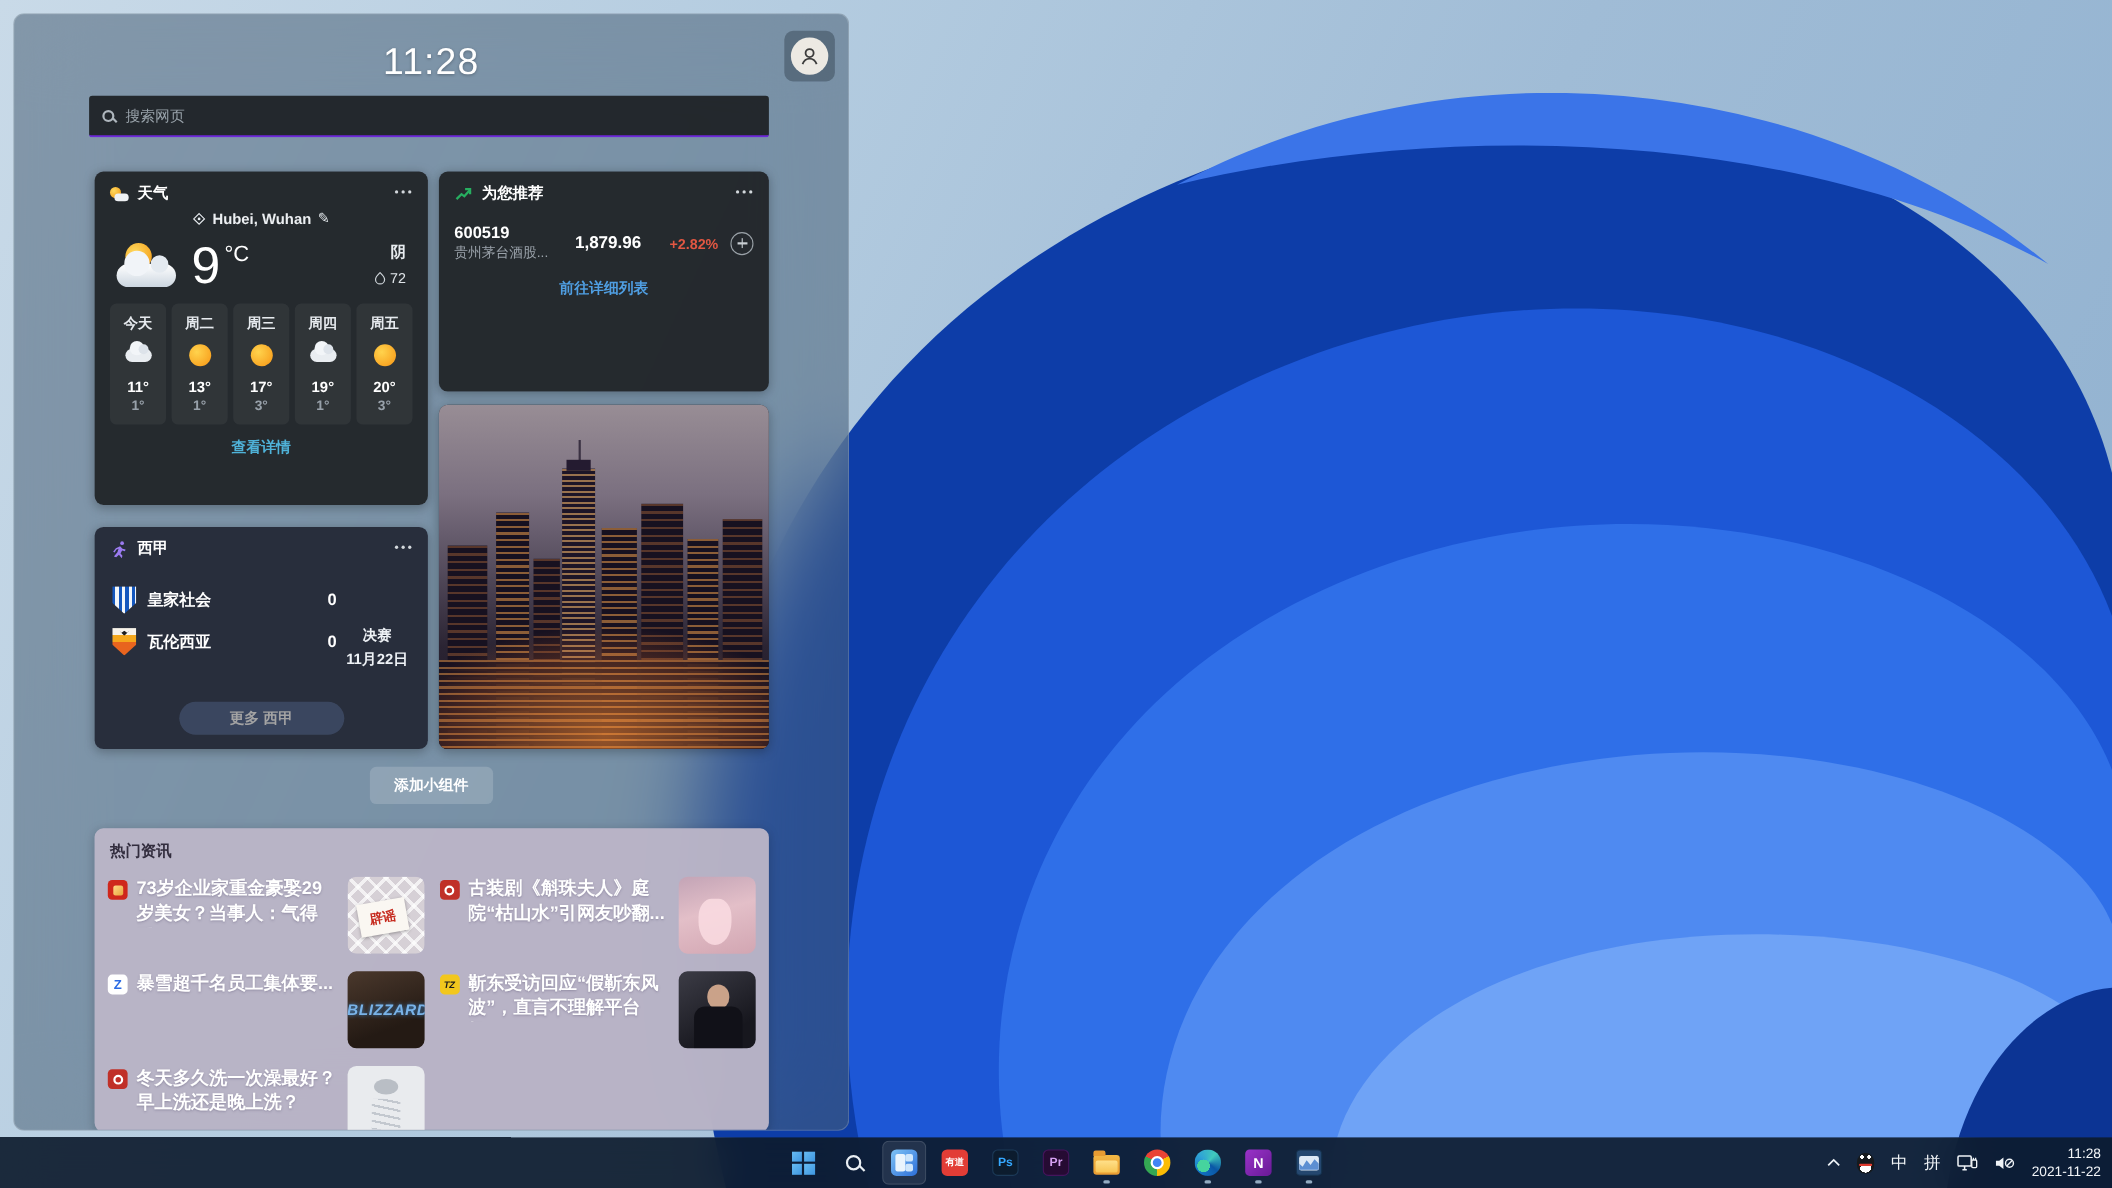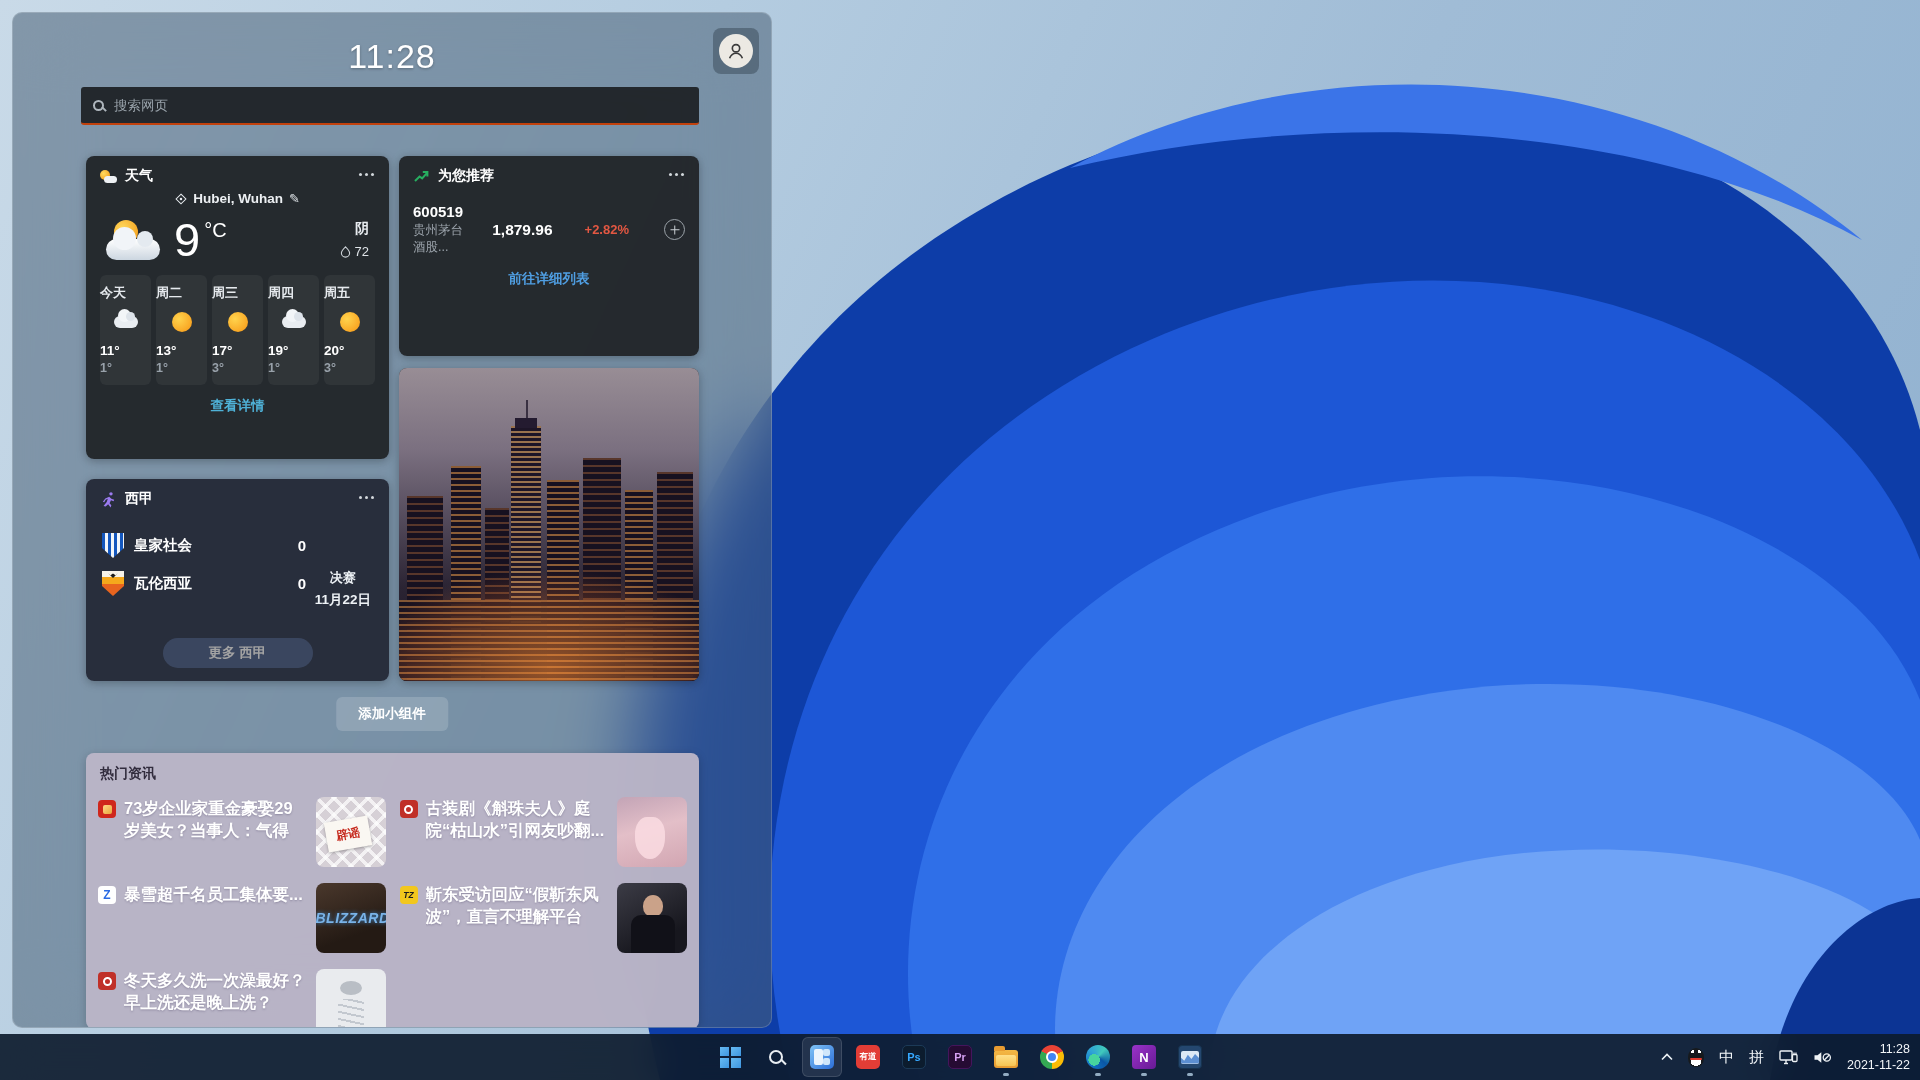--- a/index.html
+++ b/index.html
@@ -14,21 +14,21 @@
   .widgets-panel { position:absolute; left:12px; top:12px; width:760px; height:1016px; border-radius:10px;
     background:rgba(74,96,117,.55); backdrop-filter:blur(38px) saturate(1.15);
     border:1px solid rgba(255,255,255,.18); overflow:hidden; }
   .clock { position:absolute; top:24px; left:0; right:0; text-align:center; font-size:34px; color:#fff;
     text-shadow:0 1px 3px rgba(0,0,0,.3); letter-spacing:1px; }
   .avatar-btn { position:absolute; top:15px; right:12px; width:46px; height:46px; border-radius:8px;
     background:rgba(28,40,52,.35); display:grid; place-items:center; }
   .avatar-circle { width:34px; height:34px; border-radius:50%; background:#ece9e3; display:grid; place-items:center; }
 
   .search-bar { position:absolute; left:68px; top:74px; width:618px; height:38px; background:rgba(28,32,36,.93);
-    border-radius:3px; border-bottom:2px solid #c2410c; display:flex; align-items:center; padding:0 12px; gap:10px; }
+    border-radius:3px; border-bottom:2px solid #6d28d9; display:flex; align-items:center; padding:0 12px; gap:10px; }
   .mag { width:11px; height:11px; border:2px solid #aeb6bd; border-radius:50%; position:relative; flex:none; }
   .mag::after { content:""; position:absolute; width:6px; height:2px; background:#aeb6bd; transform:rotate(45deg); right:-5px; bottom:-1px; }
   .search-bar input { flex:1; background:transparent; border:none; outline:none; color:#d5dbe0; font-size:13.5px; }
   .search-bar input::placeholder { color:#98a2aa; }
 
   .card { position:absolute; border-radius:8px; background:rgba(34,37,42,.96); box-shadow:0 2px 10px rgba(0,0,0,.28); }
   .card-head { display:flex; align-items:center; gap:8px; padding:11px 14px 6px; position:relative; }
   .card-title { font-size:14px; font-weight:700; color:#fff; }
   .dots { position:absolute; right:12px; top:12px; display:flex; gap:3px; padding:5px 3px; }
   .dots i { width:3px; height:3px; border-radius:50%; background:#d3d8dc; }
@@ -46,35 +46,35 @@
   .hero-ic .sunp { position:absolute; left:8px; top:0; width:24px; height:24px; border-radius:50%; background:radial-gradient(circle at 35% 35%,#ffd95e,#f5a623 75%); }
   .hero-ic .cl { position:absolute; left:0; bottom:0; width:54px; height:21px; background:linear-gradient(#ffffff,#ccd6e0); border-radius:12px; }
   .hero-ic .cl::before { content:""; position:absolute; left:7px; top:-12px; width:23px; height:23px; border-radius:50%; background:#f1f4f8; }
   .hero-ic .cl::after { content:""; position:absolute; right:7px; top:-8px; width:16px; height:16px; border-radius:50%; background:#e4eaf0; }
   .hero-temp { font-size:47px; font-weight:300; color:#fff; line-height:1; }
   .hero-unit { font-size:20px; color:#fff; margin:-18px 0 0 4px; }
   .hero-right { margin-left:auto; text-align:right; color:#e8ecf0; }
   .hero-cond { font-size:14px; font-weight:600; }
   .hero-aqi { margin-top:6px; font-size:13px; color:#dfe4e8; display:flex; align-items:center; gap:4px; justify-content:flex-end; }
   .forecast { display:flex; gap:5px; margin:12px 14px 0; }
-  .f-col { flex:1; background:rgba(255,255,255,.05); border-radius:6px; padding:9px 0 10px; text-align:left; }
+  .f-col { flex:1; background:rgba(255,255,255,.05); border-radius:6px; padding:9px 0 10px; text-align:center; }
   .f-day { font-size:13px; color:#e6eaee; font-weight:600; }
   .f-ic { margin:9px auto 0; height:22px; display:grid; place-items:center; }
   .sun22 { width:20px; height:20px; border-radius:50%; background:radial-gradient(circle at 35% 35%,#ffd34d,#f9a825 70%,#ef8f1c); }
   .cloud22 { position:relative; width:24px; height:12px; background:#e9edf1; border-radius:8px; }
   .cloud22::before { content:""; position:absolute; left:4px; top:-7px; width:13px; height:13px; border-radius:50%; background:#f2f5f8; }
   .cloud22::after { content:""; position:absolute; right:3px; top:-4px; width:9px; height:9px; border-radius:50%; background:#dde3ea; }
   .f-hi { margin-top:10px; font-size:13.5px; font-weight:700; color:#fff; }
   .f-lo { margin-top:3px; font-size:12.5px; color:#98a1aa; font-weight:600; }
   .w-link { text-align:center; margin-top:12px; font-size:13.5px; font-weight:700; color:#4fb2d8; }
 
   
   #stock-card { left:386px; top:143px; width:300px; height:200px; }
   .stk-rows { padding:2px 14px 0; }
-  .stk-row { display:flex; align-items:center; margin-top:10px;gap:24px; }
+  .stk-row { display:flex; align-items:center; margin-top:10px; }
   .stk-left { width:108px; }
   .stk-code { font-size:15px; font-weight:700; color:#fff; }
   .stk-name { font-size:12.5px; color:#9aa2aa; margin-top:2px; }
   .stk-price { margin-left:auto; font-size:15.5px; font-weight:700; color:#fff; }
   .stk-change { width:62px; text-align:right; font-size:13px; font-weight:700; color:#e25742; margin-left:8px; }
   .plusbtn { width:21px; height:21px; border:1.5px solid #9aa1a8; border-radius:50%; margin-left:11px; position:relative; flex:none; }
   .plusbtn::before,.plusbtn::after { content:""; position:absolute; background:#c9ced3; left:50%; top:50%; }
   .plusbtn::before { width:9px; height:1.5px; transform:translate(-50%,-50%); }
   .plusbtn::after { width:1.5px; height:9px; transform:translate(-50%,-50%); }
   .stk-link { text-align:center; margin-top:14px; font-size:13.5px; font-weight:700; color:#4f9ee2; }

